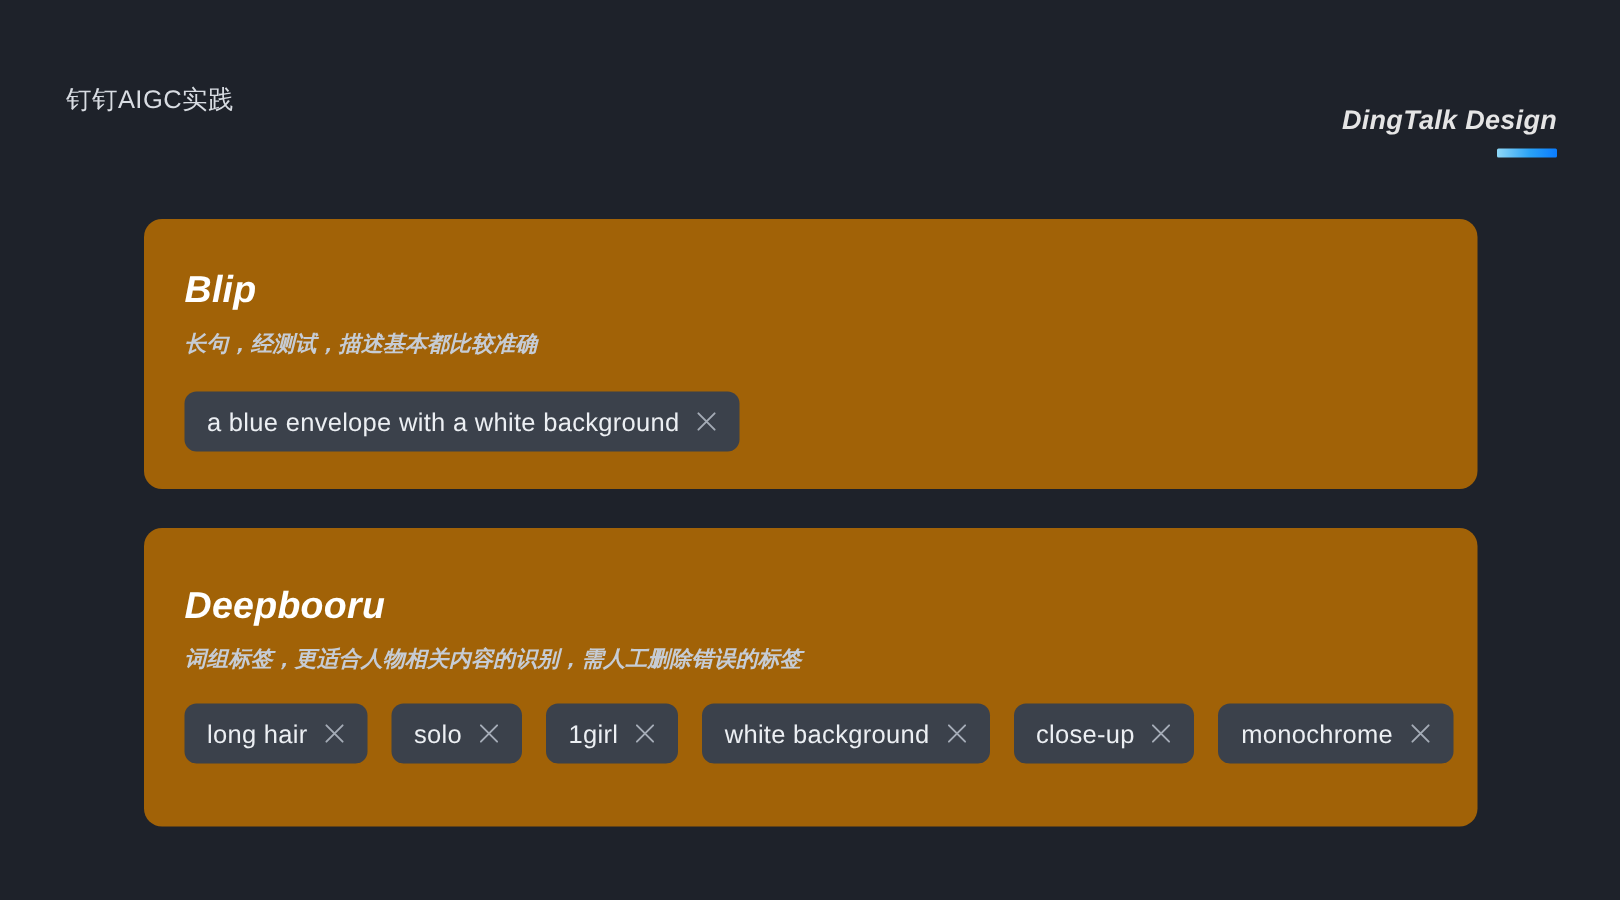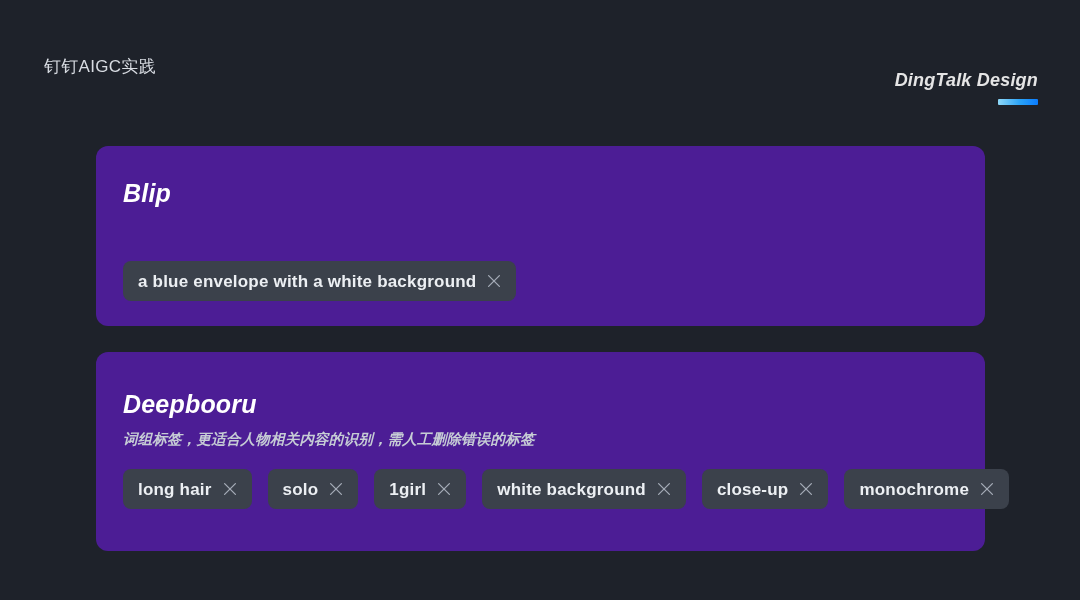--- a/index.html
+++ b/index.html
@@ -65,21 +65,21 @@
     height: 6px;
     border-radius: 1px;
     background: linear-gradient(90deg, #8fd8f7 0%, #2aa3f7 55%, #0a7cff 100%);
   }
 
   
   .card {
     position: absolute;
     left: 96px;
     width: 889px;
-    background: #4c1d95;
+    background: #a16207;
     border-radius: 12px;
     box-sizing: border-box;
   }
   #card-blip {
     top: 146px;
     height: 180px;
   }
   #card-deepbooru {
     top: 352px;
     height: 199px;
@@ -129,21 +129,21 @@
     gap: 11px;
     height: 40px;
     padding: 0 15px;
     background: #3b414b;
     border-radius: 8px;
     box-sizing: border-box;
     cursor: default;
   }
   .tag-label {
     font-size: 17px;
-    font-weight: 700;
+    font-weight: 400;
     color: #eceff3;
     letter-spacing: 0.2px;
     white-space: nowrap;
     line-height: 1;
   }
   .tag-close {
     display: inline-flex;
     align-items: center;
     justify-content: center;
     width: 14px;
@@ -159,20 +159,21 @@
 <div class="header">
   <div class="eyebrow">钉钉AIGC实践</div>
   <div class="brand">
     <span class="brand-name">DingTalk Design</span>
     <div class="brand-bar"></div>
   </div>
 </div>
 
 <div class="card" id="card-blip">
   <div class="card-title">Blip</div>
+  <div class="card-subtitle">长句，经测试，描述基本都比较准确</div>
   <div class="tag-row" id="tags-blip">
       <div class="tag">
         <span class="tag-label">a blue envelope with a white background</span>
         <span class="tag-close">
           <svg width="14" height="14" viewBox="0 0 14 14" aria-hidden="true">
             <path d="M1.6 1.6 L12.4 12.4 M12.4 1.6 L1.6 12.4" stroke="#a4abb6" stroke-width="1.3" stroke-linecap="round" fill="none"></path>
           </svg>
         </span>
       </div>
     </div>

